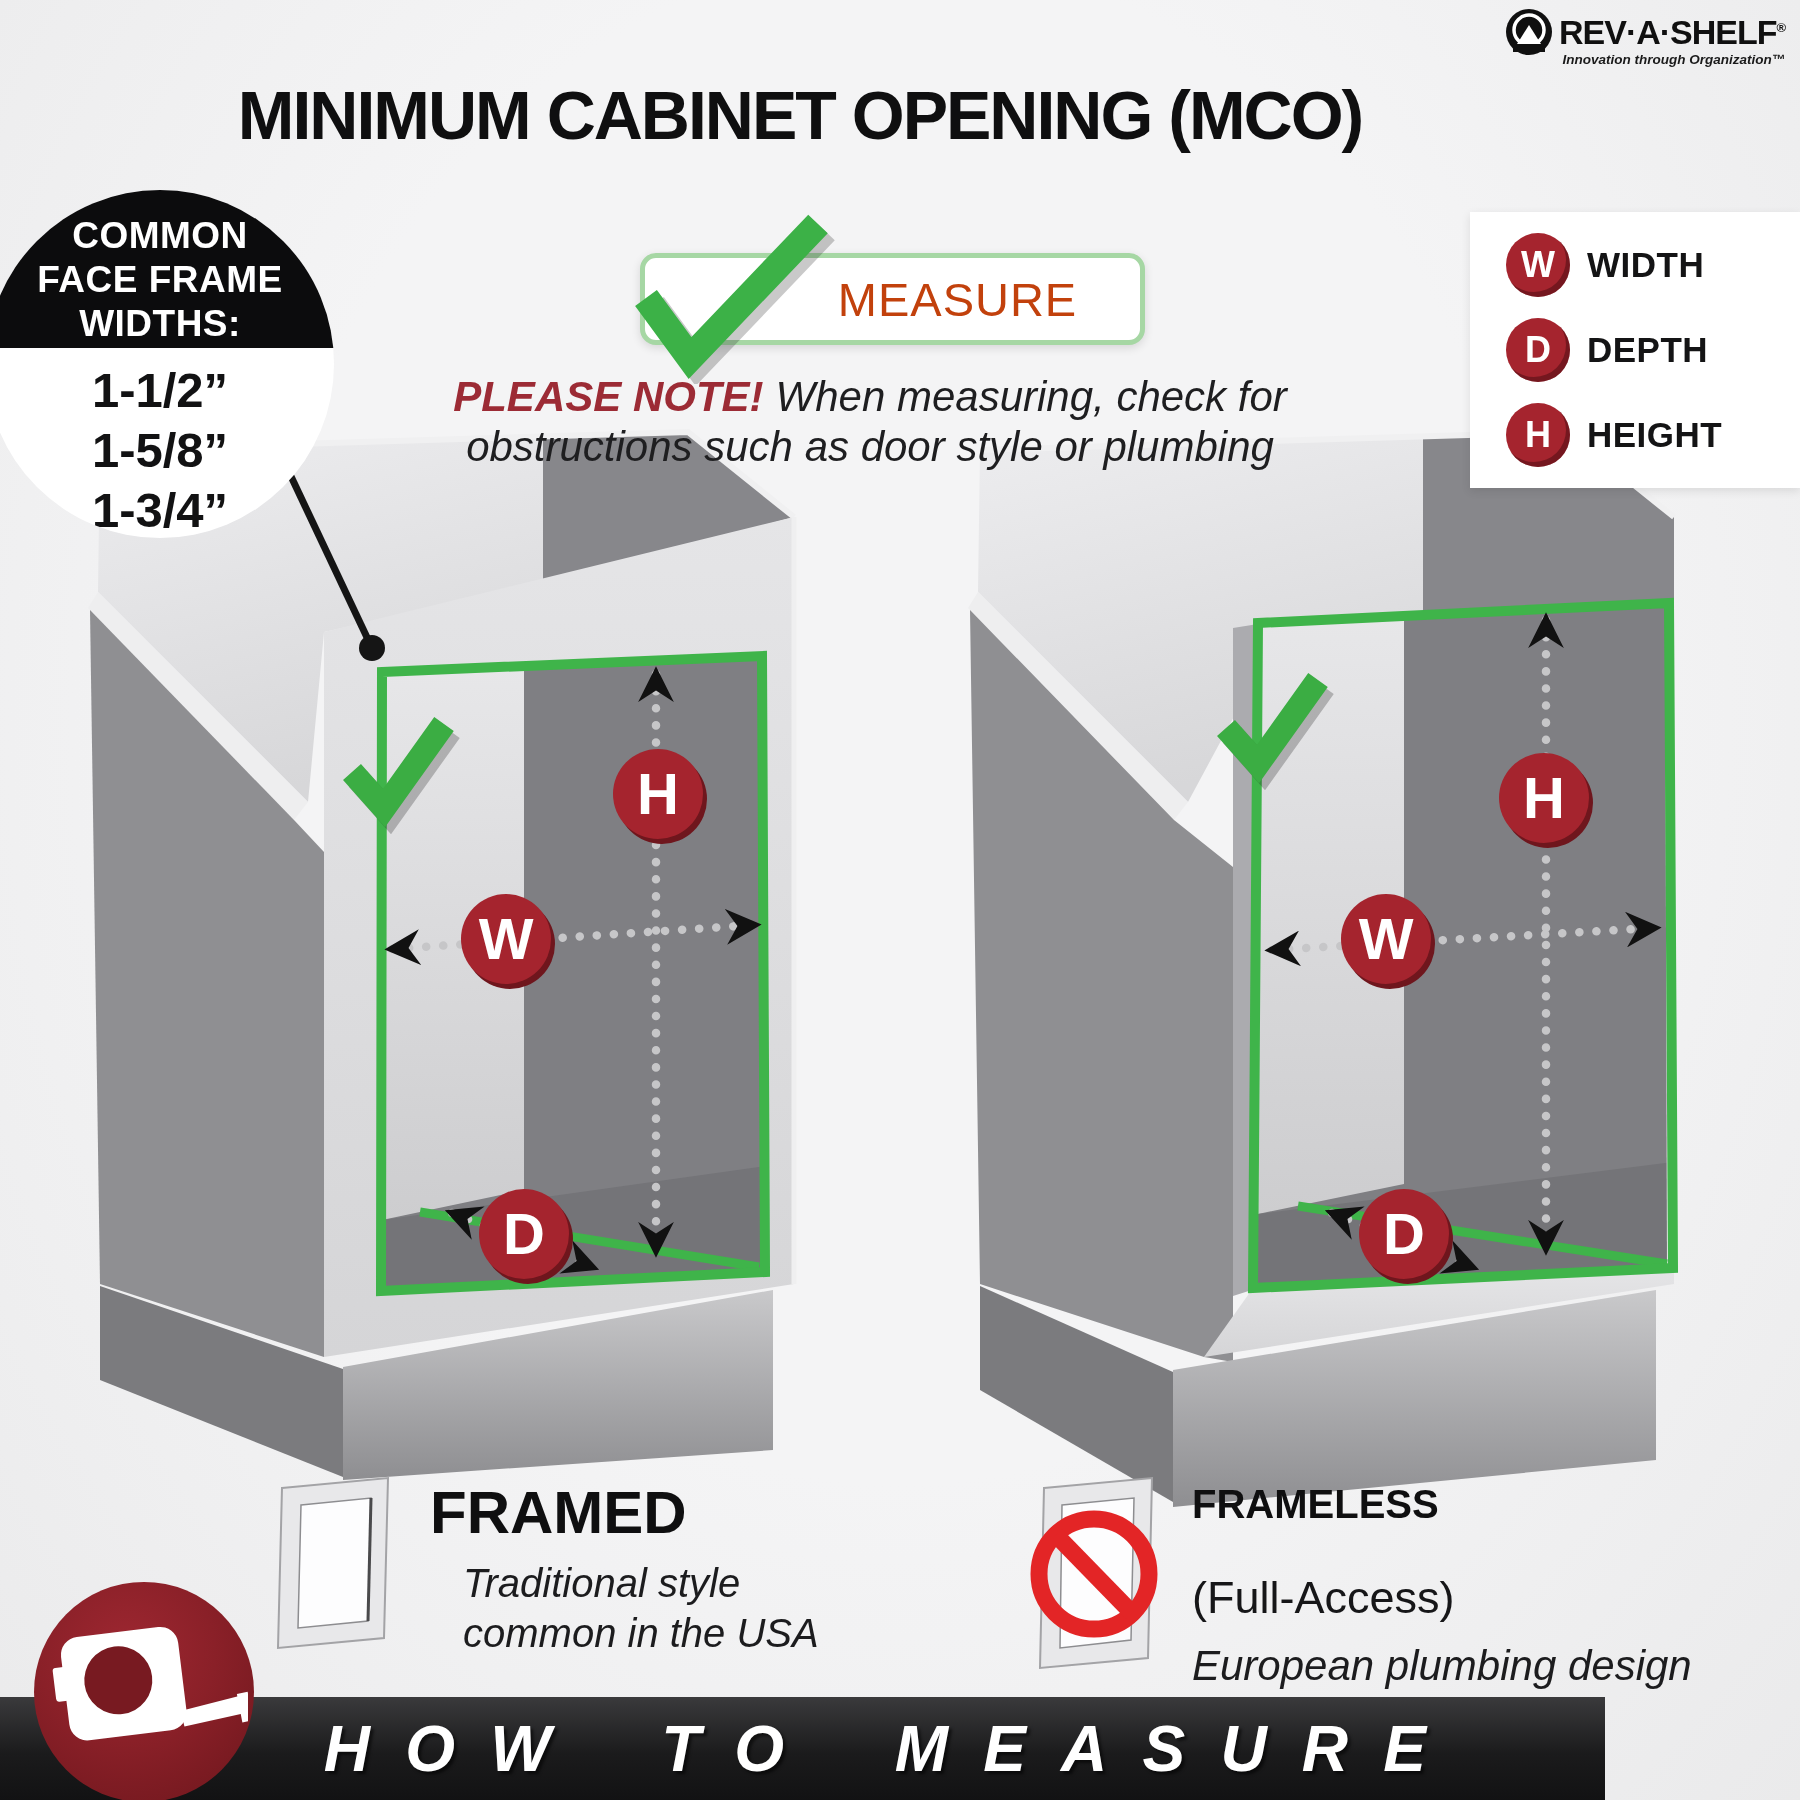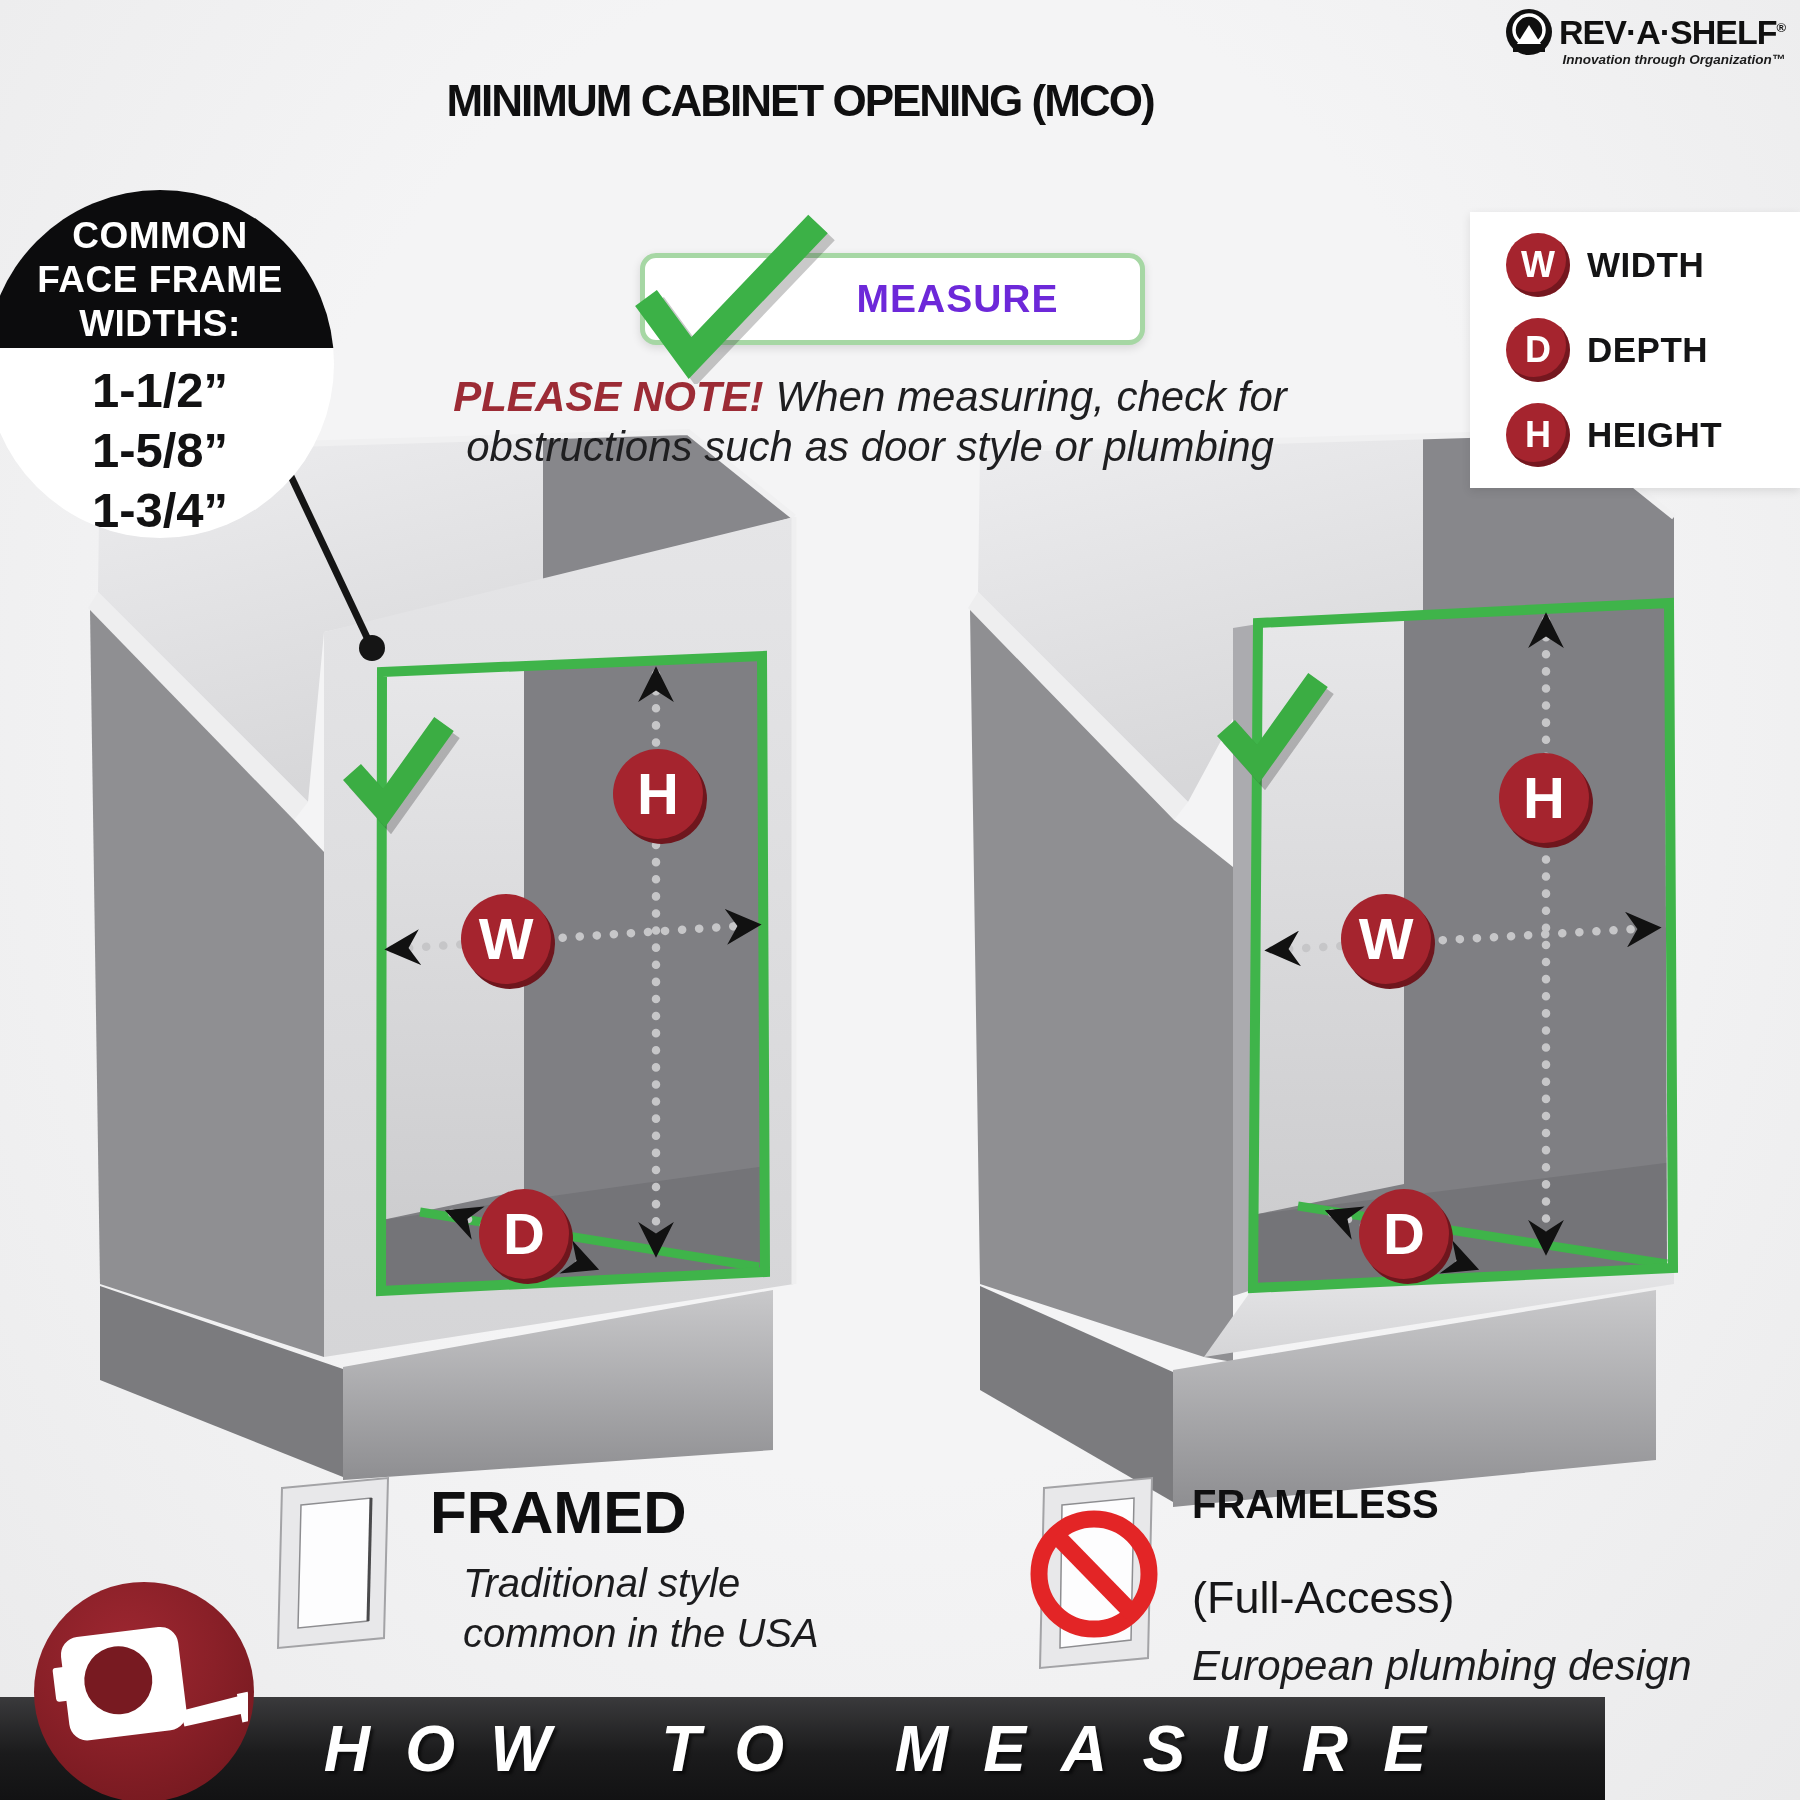--- a/index.html
+++ b/index.html
@@ -8,38 +8,38 @@
          background:radial-gradient(ellipse at 50% 40%, #f4f4f5 50%, #eaeaeb 100%);}
   #stage *{box-sizing:border-box;}
 
   
   .logo{position:absolute;left:1505px;top:8px;width:292px;display:flex;align-items:flex-start;gap:6px;}
   .logo-text{display:flex;flex-direction:column;align-items:flex-end;}
   .logo-brand{font-size:34px;font-weight:800;letter-spacing:-1px;color:#101010;line-height:40px;white-space:nowrap;}
   .logo-brand sup{font-size:13px;font-weight:700;}
   .logo-tagline{font-size:13.5px;font-style:italic;font-weight:700;color:#1a1a1a;letter-spacing:0;}
   .page-title{position:absolute;left:0;top:76px;width:1600px;text-align:center;
-              font-size:44px;font-weight:800;letter-spacing:-2px;color:#0f0f10;}
+              font-size:68px;font-weight:800;letter-spacing:-2px;color:#0f0f10;}
   .page-subtitle{position:absolute;left:0;top:163px;width:1600px;text-align:center;
               font-size:30px;font-weight:800;letter-spacing:3px;color:#141415;}
 
   
   .badge{position:absolute;left:-14px;top:190px;width:348px;height:348px;border-radius:50%;
          background:#ffffff;overflow:hidden;}
   .badge-black{position:absolute;left:0;top:0;width:100%;height:158px;background:#0c0c0d;}
   .badge-head{position:absolute;left:0;top:24px;width:100%;text-align:center;color:#fff;
               font-size:37px;font-weight:800;line-height:44px;letter-spacing:0.5px;}
   .badge-widths{position:absolute;left:0;top:170px;width:100%;text-align:center;color:#121213;
               font-size:49px;font-weight:800;line-height:60px;}
 
   
   .measure-btn{position:absolute;left:640px;top:253px;width:505px;height:92px;background:#ffffff;
                border:5px solid #a6d7a4;border-radius:16px;box-shadow:0 3px 10px rgba(0,0,0,0.12);
                display:flex;align-items:center;justify-content:center;padding-left:130px;}
-  .measure-btn-label{font-size:39px;font-weight:700;letter-spacing:1px;color:#6d28d9;}
+  .measure-btn-label{font-size:47px;font-weight:400;letter-spacing:1px;color:#c2410c;}
   .measure-check{position:absolute;left:630px;top:212px;}
 
   
   .note{position:absolute;left:0;top:372px;width:1740px;text-align:center;
         font-size:42px;font-style:italic;line-height:50px;color:#1e1e20;font-weight:500;}
   .note-highlight{color:#9c2b35;font-weight:800;}
   .note-rest{margin-left:12px;}
 
   
   .legend{position:absolute;left:1470px;top:212px;width:330px;height:276px;background:#ffffff;

